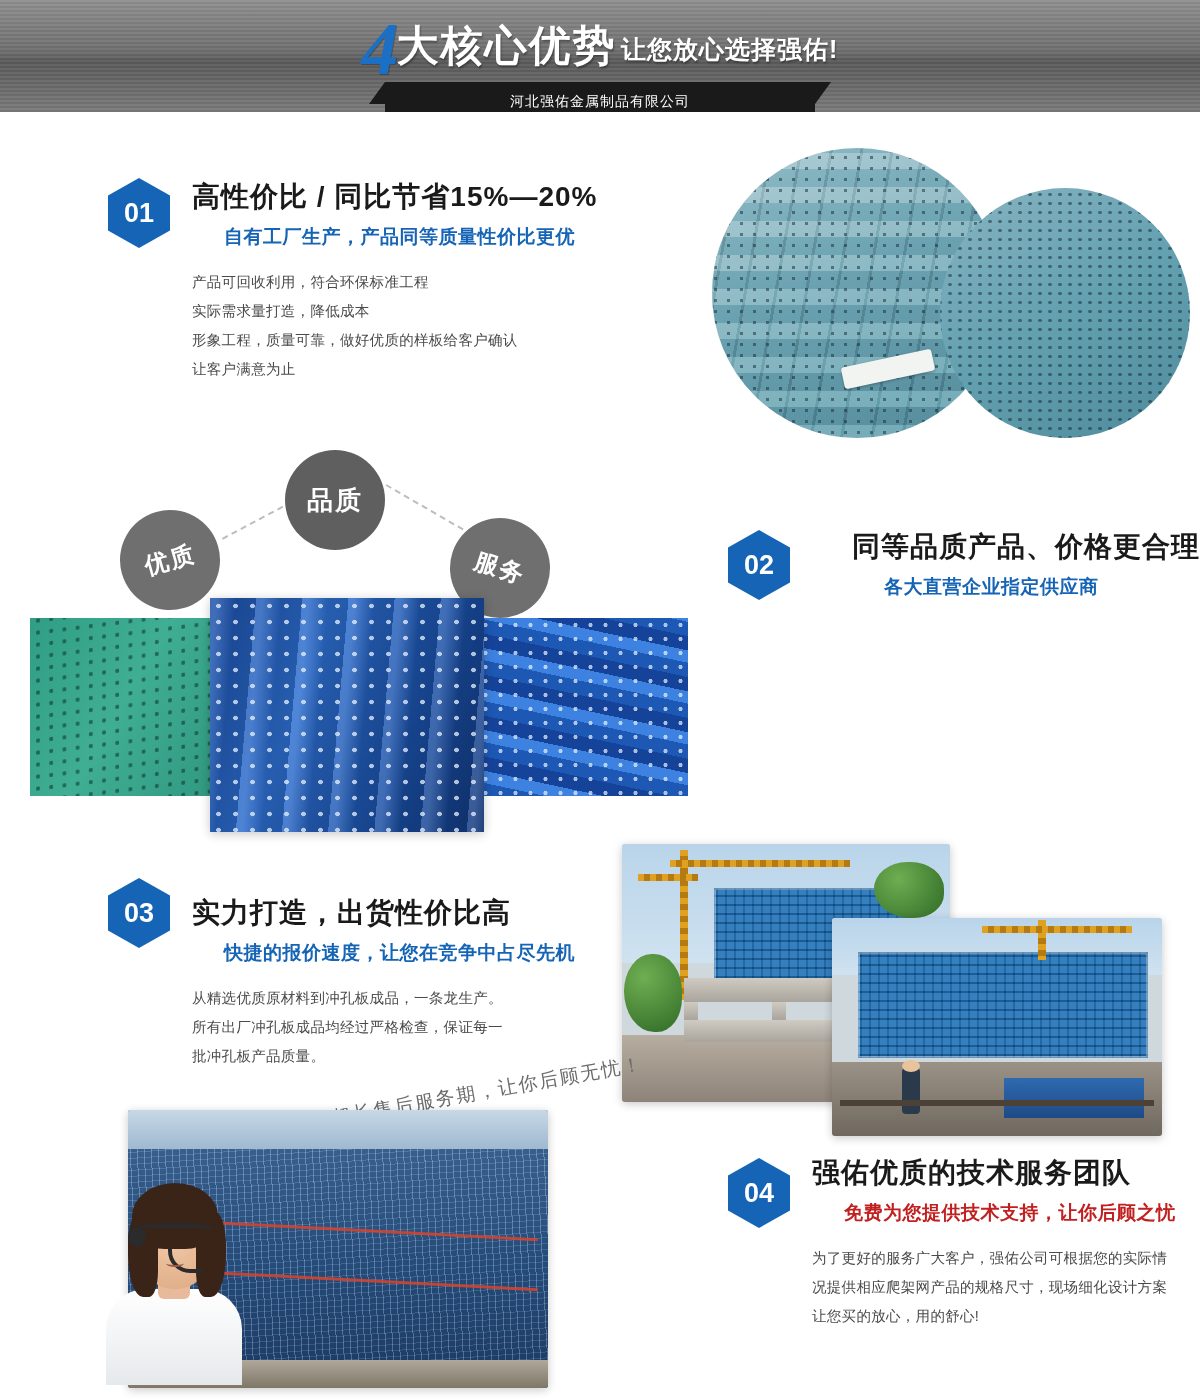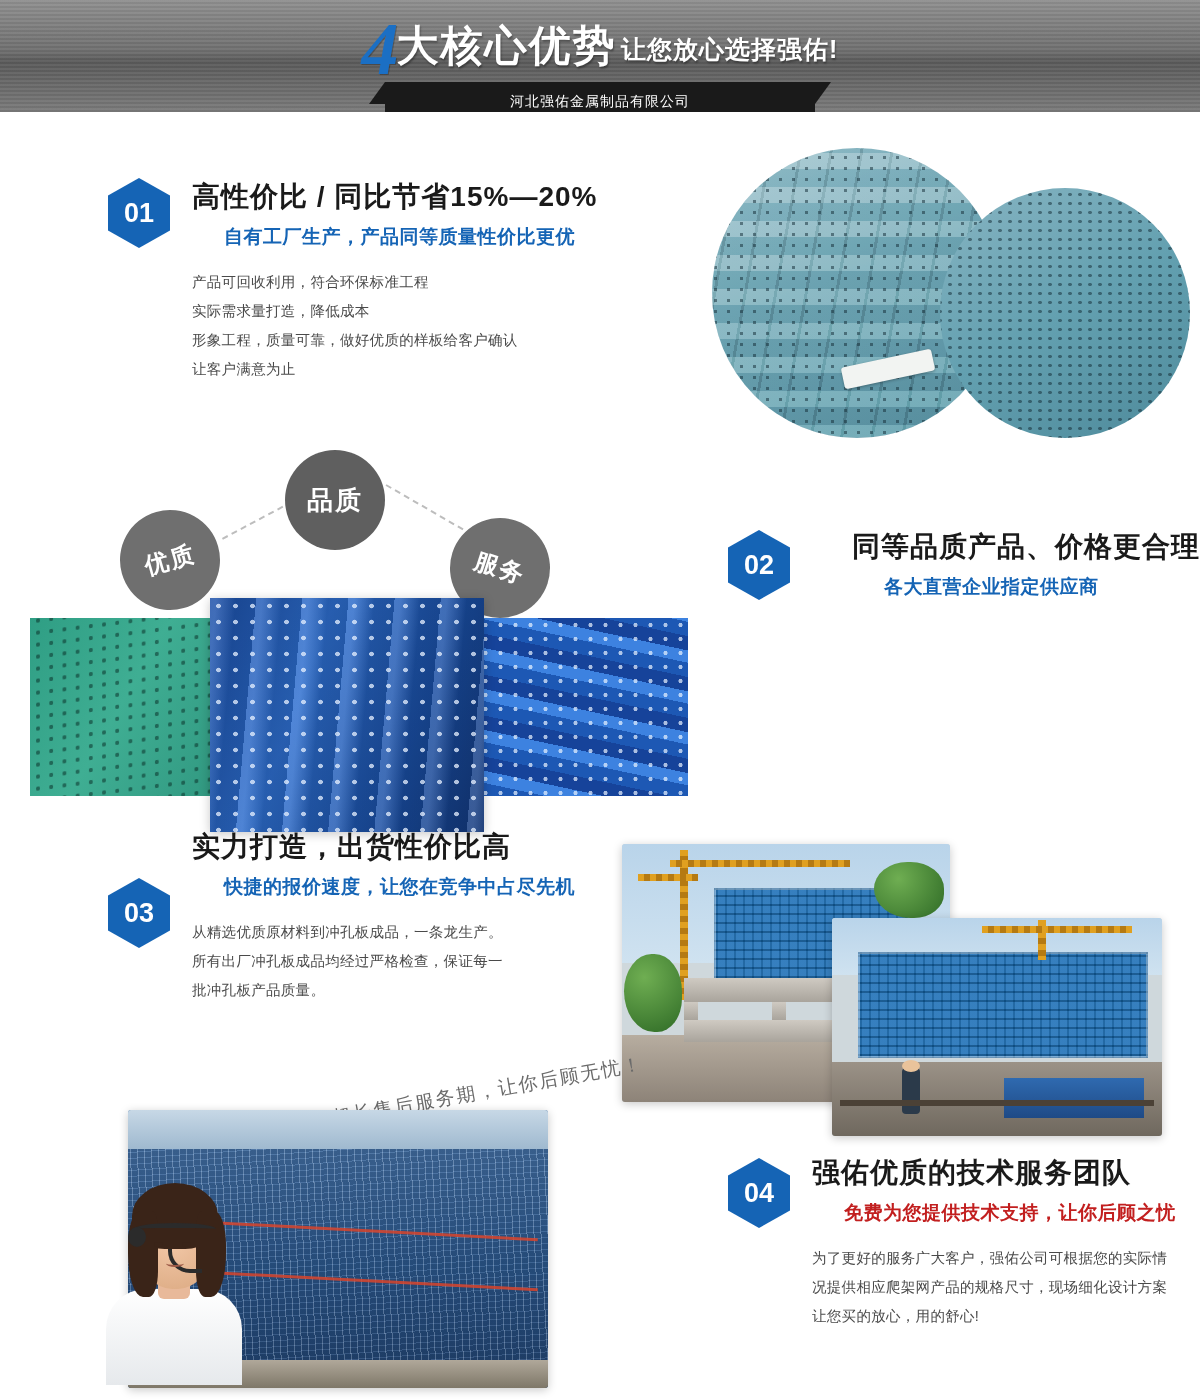--- a/index.html
+++ b/index.html
@@ -390,21 +390,21 @@
   <div class="blk-title">同等品质产品、价格更合理</div>
   <div class="blk-subtitle">各大直营企业指定供应商</div>
 </div>
 
 <div class="abs" style="left:108px; top:878px; width:62px; height:70px;">
   <div class="hex">
     <div class="hex-shape"></div>
     <div class="hex-num">03</div>
   </div>
 </div>
-<div class="abs" style="left:192px; top:830px; width:430px;">
+<div class="abs" style="left:192px; top:896px; width:430px;">
   <div class="blk-title">实力打造，出货性价比高</div>
   <div class="blk-subtitle">快捷的报价速度，让您在竞争中占尽先机</div>
   <div class="blk-body">
     <div>从精选优质原材料到冲孔板成品，一条龙生产。</div>
     <div>所有出厂冲孔板成品均经过严格检查，保证每一</div>
     <div>批冲孔板产品质量。</div>
   </div>
 </div>
 
 <div class="photo shadow-img" style="left:622px; top:844px; width:328px; height:258px; border-radius:3px;">

